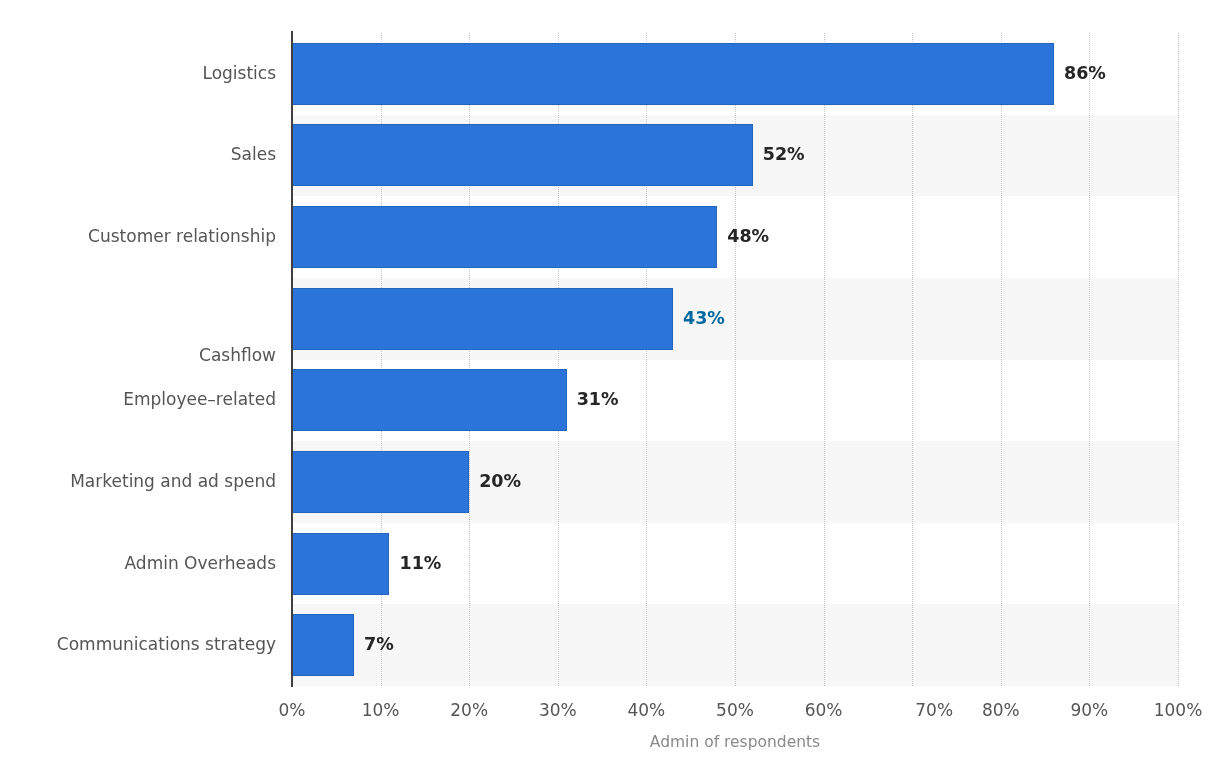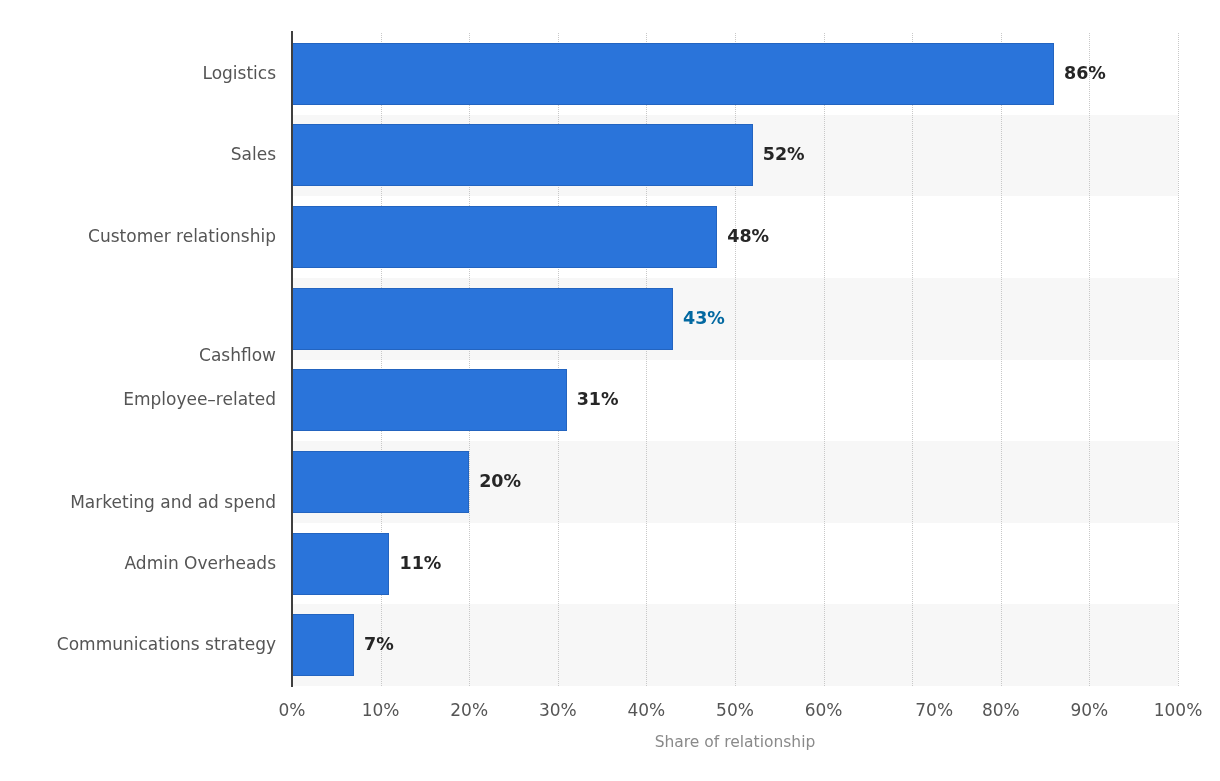--- a/index.html
+++ b/index.html
@@ -145,21 +145,21 @@
   </div>
 
   <div id="axis-line"></div>
 
   <div id="cat-labels">
       <div class="cat-label-wrap" style="top: 62.8125px; color: rgb(85, 85, 85);">Logistics</div>
       <div class="cat-label-wrap" style="top: 144.438px; color: rgb(85, 85, 85);">Sales</div>
       <div class="cat-label-wrap" style="top: 226.062px; color: rgb(85, 85, 85);">Customer relationship</div>
       <div class="cat-label-wrap" style="top: 307.688px; color: rgb(85, 85, 85); margin-top: 37px;">Cashflow</div>
       <div class="cat-label-wrap" style="top: 389.312px; color: rgb(85, 85, 85);">Employee–related</div>
-      <div class="cat-label-wrap" style="top: 470.938px; color: rgb(85, 85, 85); margin-top: 21px;">Marketing and ad spend</div>
+      <div class="cat-label-wrap" style="top: 470.938px; color: rgb(85, 85, 85);">Marketing and ad spend</div>
       <div class="cat-label-wrap" style="top: 552.562px; color: rgb(85, 85, 85);">Admin Overheads</div>
       <div class="cat-label-wrap" style="top: 634.188px; color: rgb(85, 85, 85);">Communications strategy</div>
     </div>
   <div id="val-labels">
       <div class="val-label" style="left: 1063.96px; top: 62.8125px; color: rgb(38, 38, 38);">86%</div>
       <div class="val-label" style="left: 762.72px; top: 144.438px; color: rgb(38, 38, 38);">52%</div>
       <div class="val-label" style="left: 727.28px; top: 226.062px; color: rgb(38, 38, 38);">48%</div>
       <div class="val-label" style="left: 682.98px; top: 307.688px; color: #0369a1;">43%</div>
       <div class="val-label" style="left: 576.66px; top: 389.312px; color: rgb(38, 38, 38);">31%</div>
       <div class="val-label" style="left: 479.2px; top: 470.938px; color: rgb(38, 38, 38);">20%</div>
@@ -173,15 +173,15 @@
       <div class="tick-label" style="left: 557.8px; color: rgb(85, 85, 85);">30%</div>
       <div class="tick-label" style="left: 646.4px; color: rgb(85, 85, 85);">40%</div>
       <div class="tick-label" style="left: 735px; color: rgb(85, 85, 85);">50%</div>
       <div class="tick-label" style="left: 823.6px; color: rgb(85, 85, 85);">60%</div>
       <div class="tick-label" style="left: 912.2px; color: rgb(85, 85, 85); margin-left: 22px;">70%</div>
       <div class="tick-label" style="left: 1000.8px; color: rgb(85, 85, 85);">80%</div>
       <div class="tick-label" style="left: 1089.4px; color: rgb(85, 85, 85);">90%</div>
       <div class="tick-label" style="left: 1178px; color: rgb(85, 85, 85);">100%</div>
     </div>
 
-  <div id="xaxis-title-inner">Share of relationship</div>
+  <div id="xaxis-title-inner">Admin of respondents</div>
 
 </div>
 
 </body></html>

